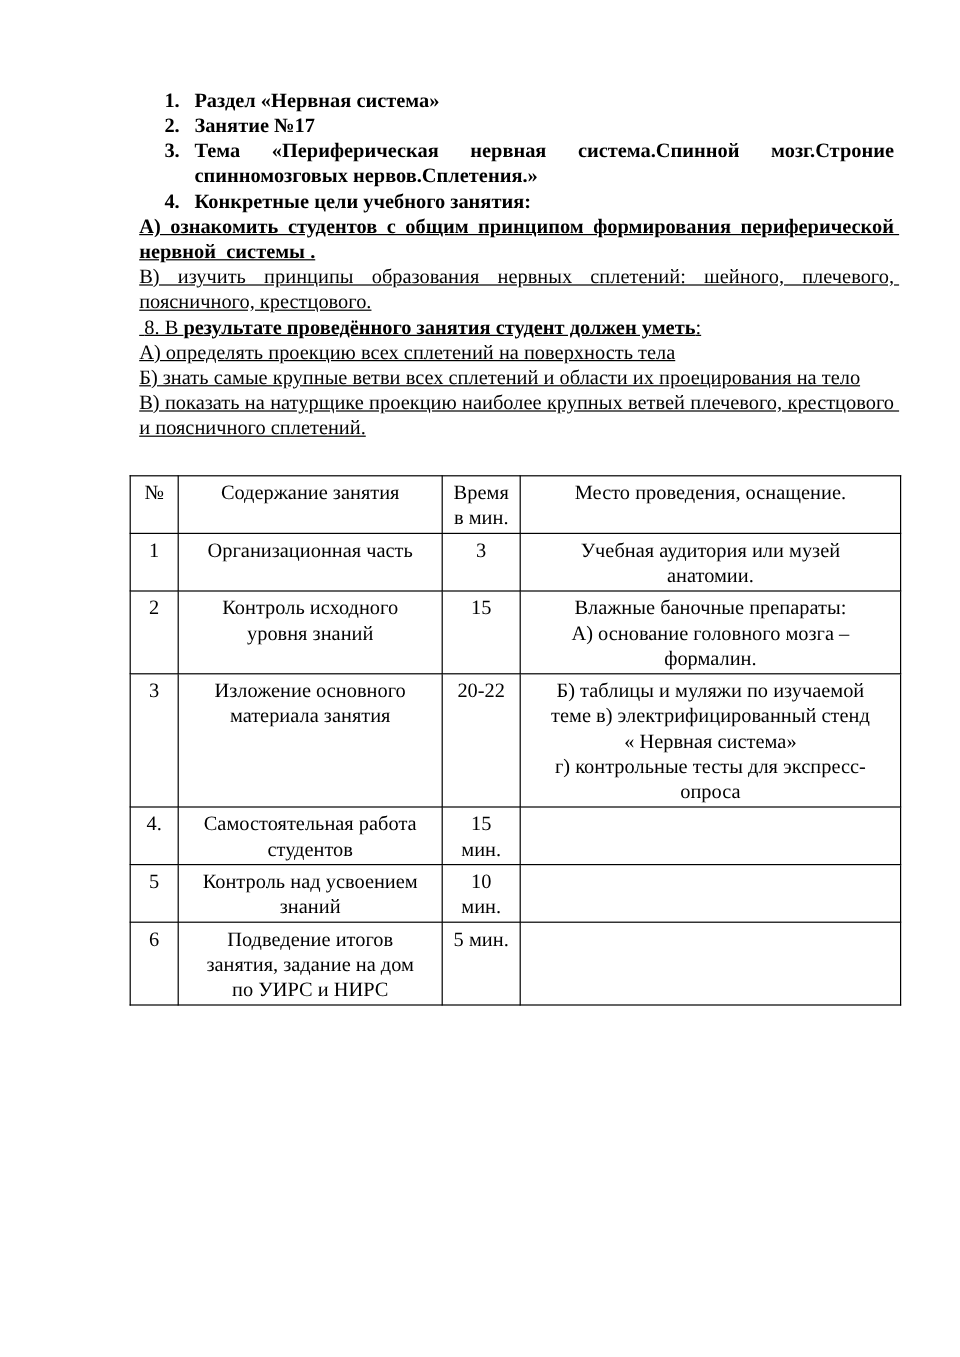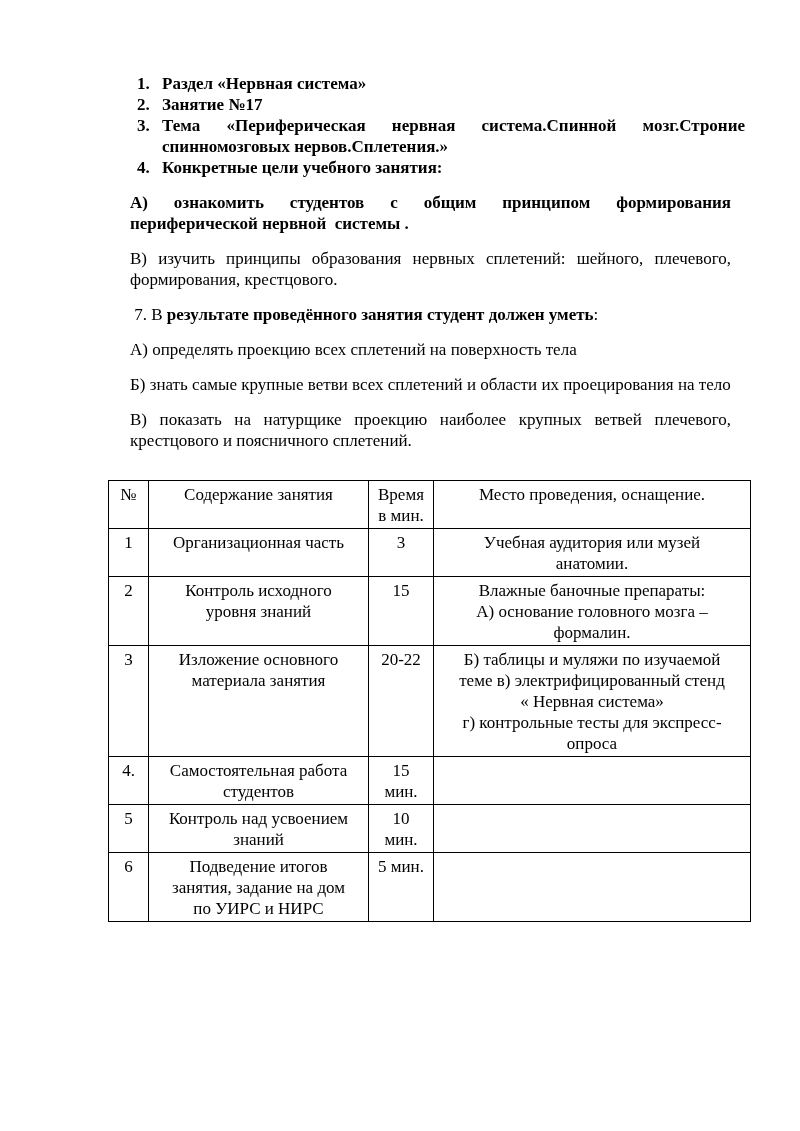--- a/index.html
+++ b/index.html
@@ -9,21 +9,21 @@
     height: 1131px;
     box-sizing: border-box;
     background: #ffffff;
     color: #000000;
     padding: 73px 55px 0 116px;
     font-family: "Liberation Serif", serif;
     font-size: 17px;
     line-height: 21px;
     overflow: hidden;
   }
-  p { margin: 14px; }
+  p { margin: 0; text-decoration: underline; }
   .justify { text-align: justify; white-space: pre-wrap; }
   .bold { font-weight: bold; }
   .toplist { }
   .li { display: flex; font-weight: bold; }
   .li .num { flex: none; width: 25px; margin-left: 21px; }
   .li .txt { flex: 1 1 auto; text-align: justify; }
   table.plan {
     border-collapse: collapse;
     table-layout: fixed;
     width: 642px;
@@ -66,23 +66,23 @@
       <span class="num">3.</span>
       <span class="txt">Тема «Периферическая нервная система.Спинной мозг.Строние спинномозговых нервов.Сплетения.»</span>
     </div>
     <div class="li">
       <span class="num">4.</span>
       <span class="txt">Конкретные цели учебного занятия:</span>
     </div>
   </div>
 
   <p class="justify bold">А) ознакомить студентов с общим принципом формирования периферической нервной  системы .</p>
-  <p class="justify">В) изучить принципы образования нервных сплетений: шейного, плечевого, формирования, крестцового.</p>
+  <p class="justify">В) изучить принципы образования нервных сплетений: шейного, плечевого, поясничного, крестцового.</p>
 
-  <p class="justify"><span> 7. В </span><span class="bold">результате проведённого занятия студент должен уметь</span><span>:</span></p>
+  <p class="justify"><span> 8. В </span><span class="bold">результате проведённого занятия студент должен уметь</span><span>:</span></p>
 
   <p class="justify">А) определять проекцию всех сплетений на поверхность тела</p>
   <p class="justify">Б) знать самые крупные ветви всех сплетений и области их проецирования на тело</p>
   <p class="justify">В) показать на натурщике проекцию наиболее крупных ветвей плечевого, крестцового и поясничного сплетений.</p>
 
 
   <table class="plan">
     <colgroup>
         <col class="c0">
         <col class="c1">

